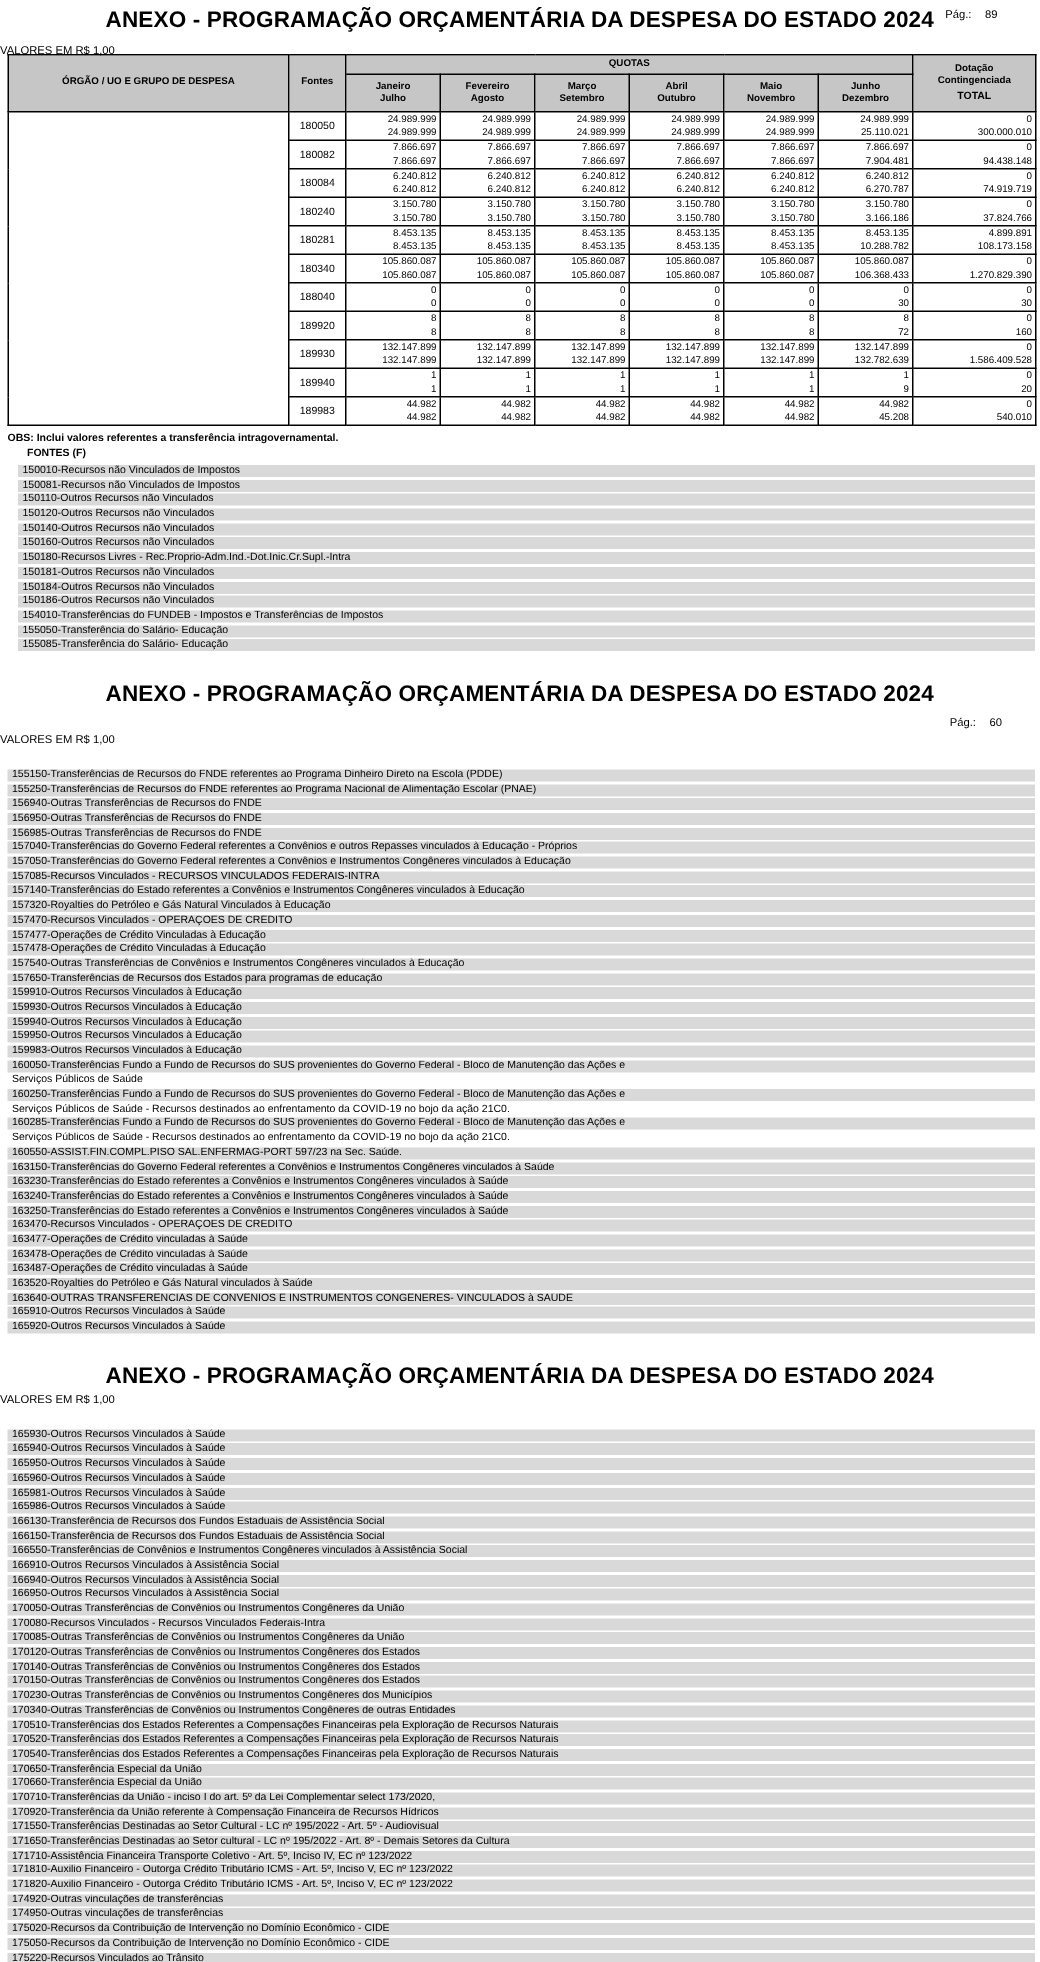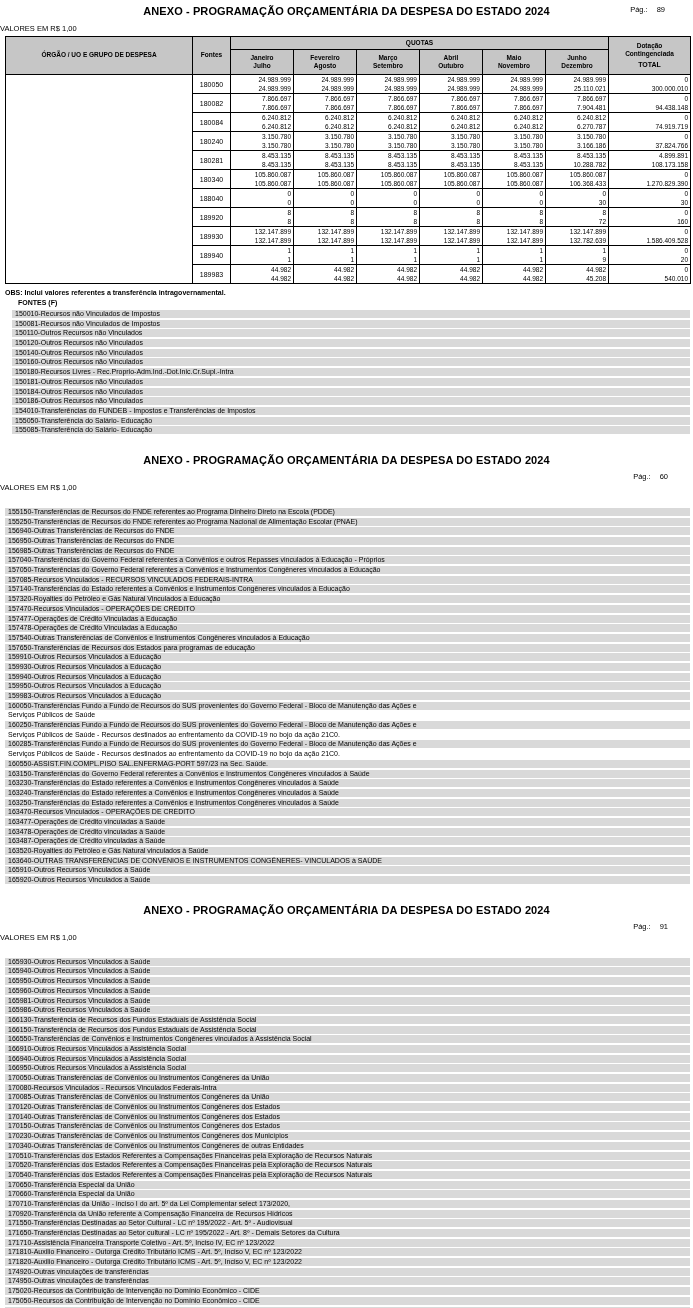--- a/index.html
+++ b/index.html
@@ -4,21 +4,21 @@
 <style>
   html,body { margin:0; padding:0; background:#fff; }
   body {
     width:693px;
     font-family:"Liberation Sans", sans-serif;
     color:#000;
     -webkit-font-smoothing:antialiased;
   }
   .page-head { position:relative; }
   .anexo-title {
-    text-align:center; font-weight:bold; font-size:11px; letter-spacing:.1px;
+    text-align:center; font-weight:bold; font-size:15px; letter-spacing:.1px;
   }
   .pag-line { font-size:7.5px; white-space:nowrap; }
   .pag-line .num { margin-left:9px;text-align:right; }
   .valores { text-align:left; font-size:7.5px; padding-right:5px; }
 
   
   .head89 { padding-top:5px; height:29px; }
   .head89 .pag-line { position:absolute; top:5px; right:28px; }
   .head89 .valores { margin-top:7px; }
 
@@ -531,21 +531,20 @@
       <div class="list-line">163520-Royalties do Petróleo e Gás Natural vinculados à Saúde</div>
       <div class="list-line">163640-OUTRAS TRANSFERÊNCIAS DE CONVÊNIOS E INSTRUMENTOS CONGÊNERES- VINCULADOS à SAÚDE</div>
       <div class="list-line">165910-Outros Recursos Vinculados à Saúde</div>
       <div class="list-line">165920-Outros Recursos Vinculados à Saúde</div>
     </div>
 </div>
 
 <div class="page">
   <div class="page-head head-tall">
     <div class="anexo-title">ANEXO - PROGRAMAÇÃO ORÇAMENTÁRIA DA DESPESA DO ESTADO 2024</div>
-    <div class="pag-line"><span>Pág.:</span><span class="num">91</span></div>
     <div class="valores">VALORES EM R$ 1,00</div>
   </div>
   <div class="fonte-list list-full">
       <div class="list-line">165930-Outros Recursos Vinculados à Saúde</div>
       <div class="list-line">165940-Outros Recursos Vinculados à Saúde</div>
       <div class="list-line">165950-Outros Recursos Vinculados à Saúde</div>
       <div class="list-line">165960-Outros Recursos Vinculados à Saúde</div>
       <div class="list-line">165981-Outros Recursos Vinculados à Saúde</div>
       <div class="list-line">165986-Outros Recursos Vinculados à Saúde</div>
       <div class="list-line">166130-Transferência de Recursos dos Fundos Estaduais de Assistência Social</div>

